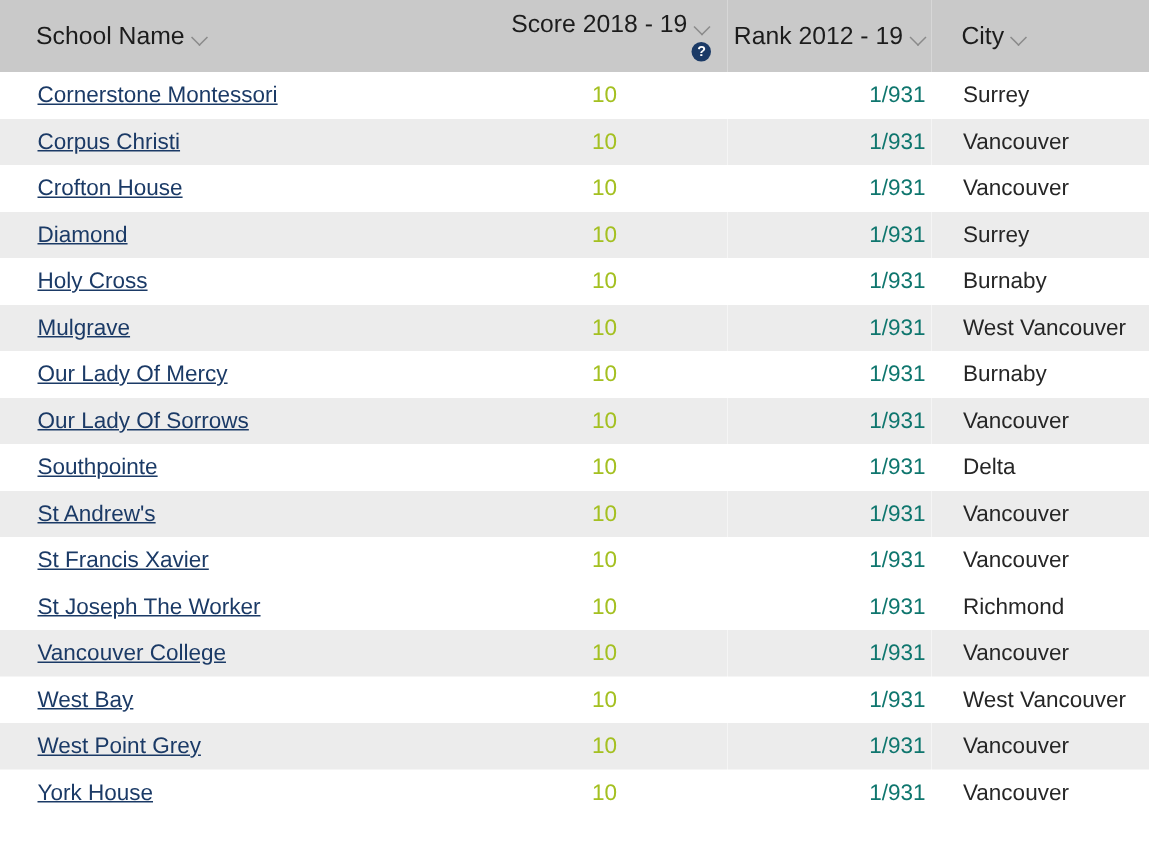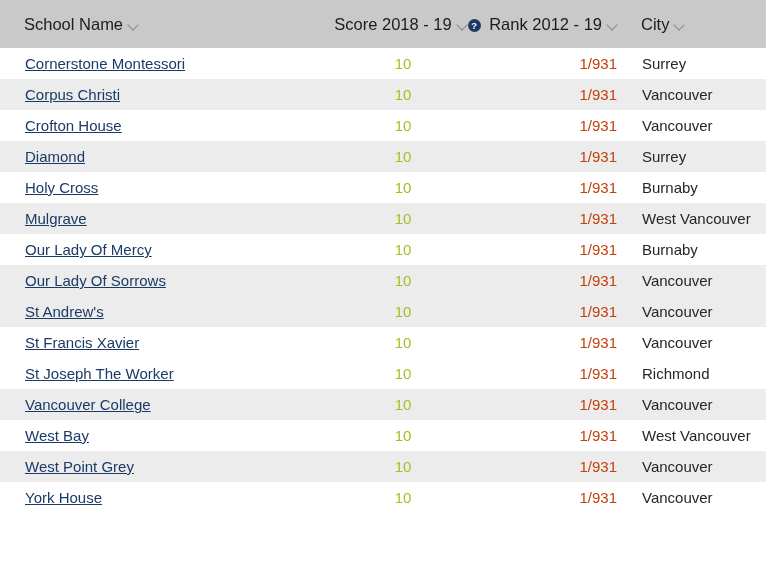--- a/index.html
+++ b/index.html
@@ -68,21 +68,21 @@
     width: 7px;
     height: 7px;
     border-right: 1.4px solid #8a8a8a;
     border-bottom: 1.4px solid #8a8a8a;
     transform: rotate(45deg);
   }
 
   
   .score-stack {
     display: inline-flex;
-    flex-direction: row;
+    flex-direction: column;
     align-items: flex-end;
     line-height: 1;
   }
   .score-top {
     display: inline-flex;
     align-items: center;
     gap: 5px;
   }
   .help-icon {
     margin-top: 3px;
@@ -110,21 +110,21 @@
     padding: 0;
     font-size: 15px;
     color: #262626;
     vertical-align: middle;
     white-space: nowrap;
     overflow: hidden;
   }
 
   td.c-name  { padding-left: 25px; text-align: left; margin-top: 47px; }
   td.c-score { text-align: center; color: #a4c021; padding-right: 9px; margin-top: 36px; }
-  td.c-rank  { text-align: right;  padding-right: 4px; color: #c2410c; }
+  td.c-rank  { text-align: right;  padding-right: 4px; color: #0f766e; }
   td.c-city  { text-align: left;   padding-left: 21px; color: #262626; margin-top: 44px; }
 
   a.school-link {
     color: #1b3a66;
     text-decoration: underline;
     font-size: 15px;
     cursor: pointer;
   }
 </style>
 </head>
@@ -216,20 +216,26 @@
           <td class="c-score">10</td>
           <td class="c-rank">1/931</td>
           <td class="c-city">Burnaby</td>
         </tr>
         <tr class="odd">
           <td class="c-name"><a class="school-link">Our Lady Of Sorrows</a></td>
           <td class="c-score">10</td>
           <td class="c-rank">1/931</td>
           <td class="c-city">Vancouver</td>
         </tr>
+        <tr class="even">
+          <td class="c-name"><a class="school-link">Southpointe</a></td>
+          <td class="c-score">10</td>
+          <td class="c-rank">1/931</td>
+          <td class="c-city">Delta</td>
+        </tr>
         <tr class="odd">
           <td class="c-name"><a class="school-link">St Andrew's</a></td>
           <td class="c-score">10</td>
           <td class="c-rank">1/931</td>
           <td class="c-city">Vancouver</td>
         </tr>
         <tr class="even">
           <td class="c-name"><a class="school-link">St Francis Xavier</a></td>
           <td class="c-score">10</td>
           <td class="c-rank">1/931</td>

